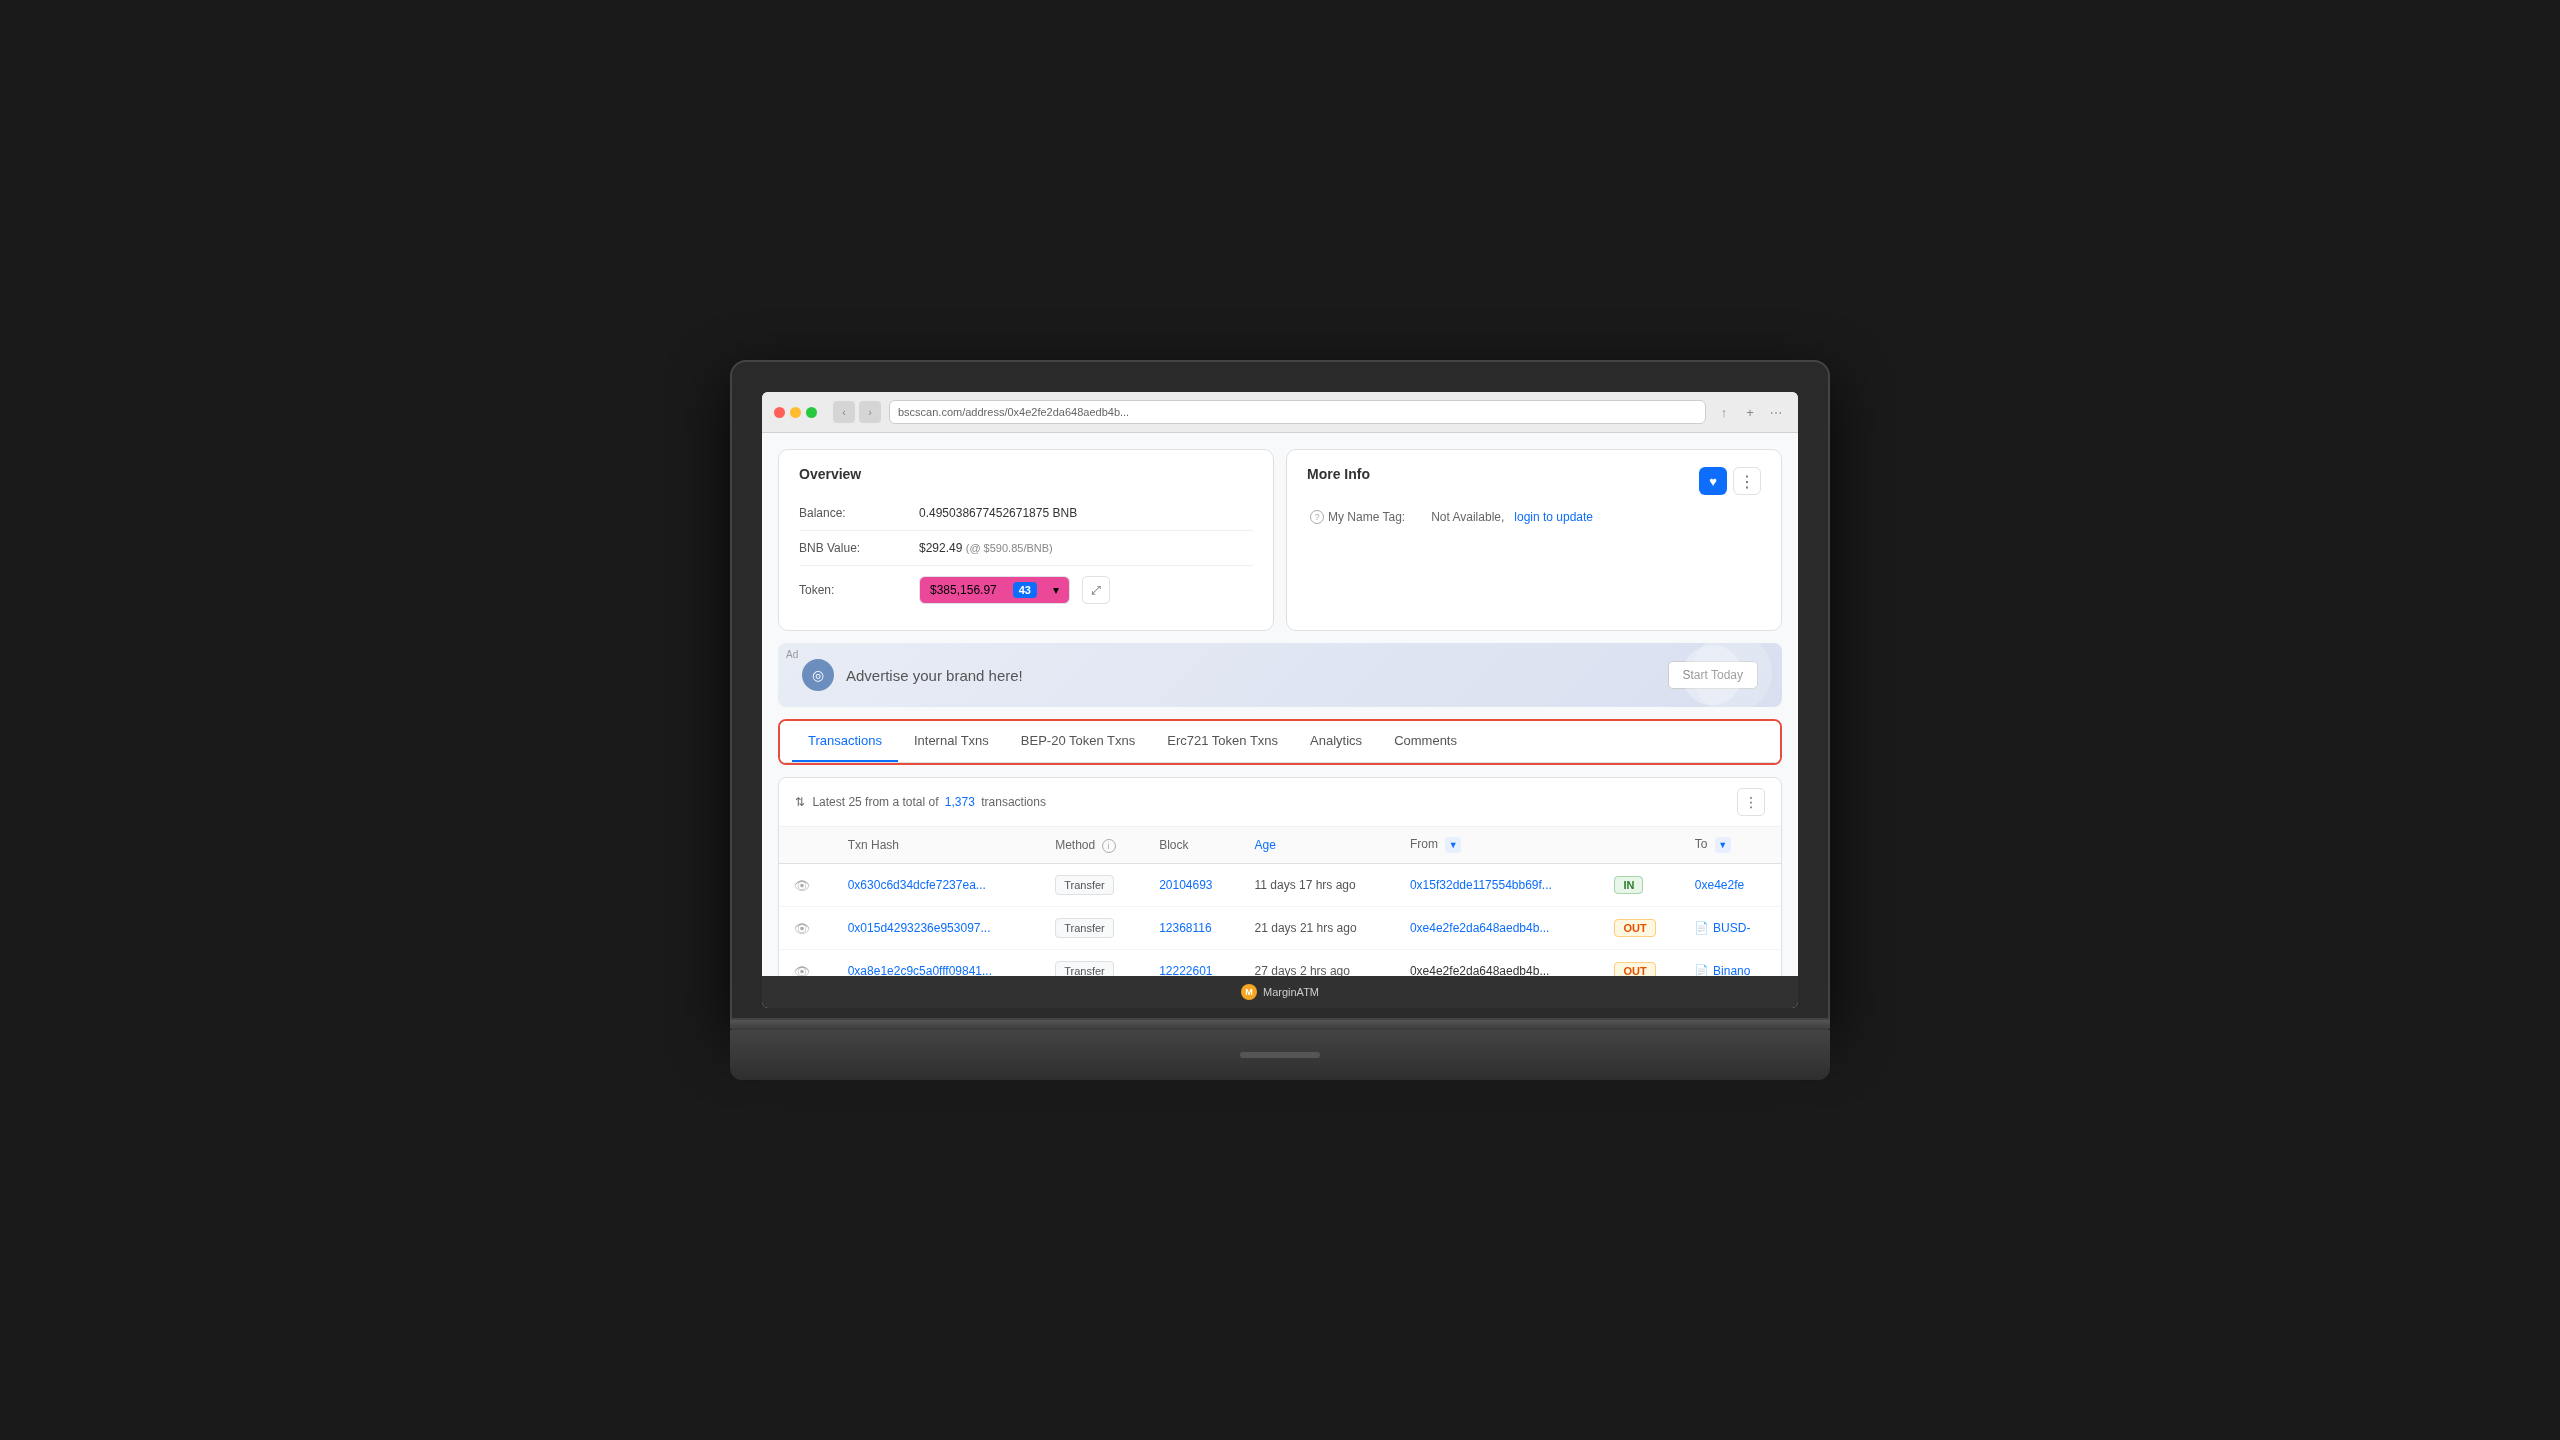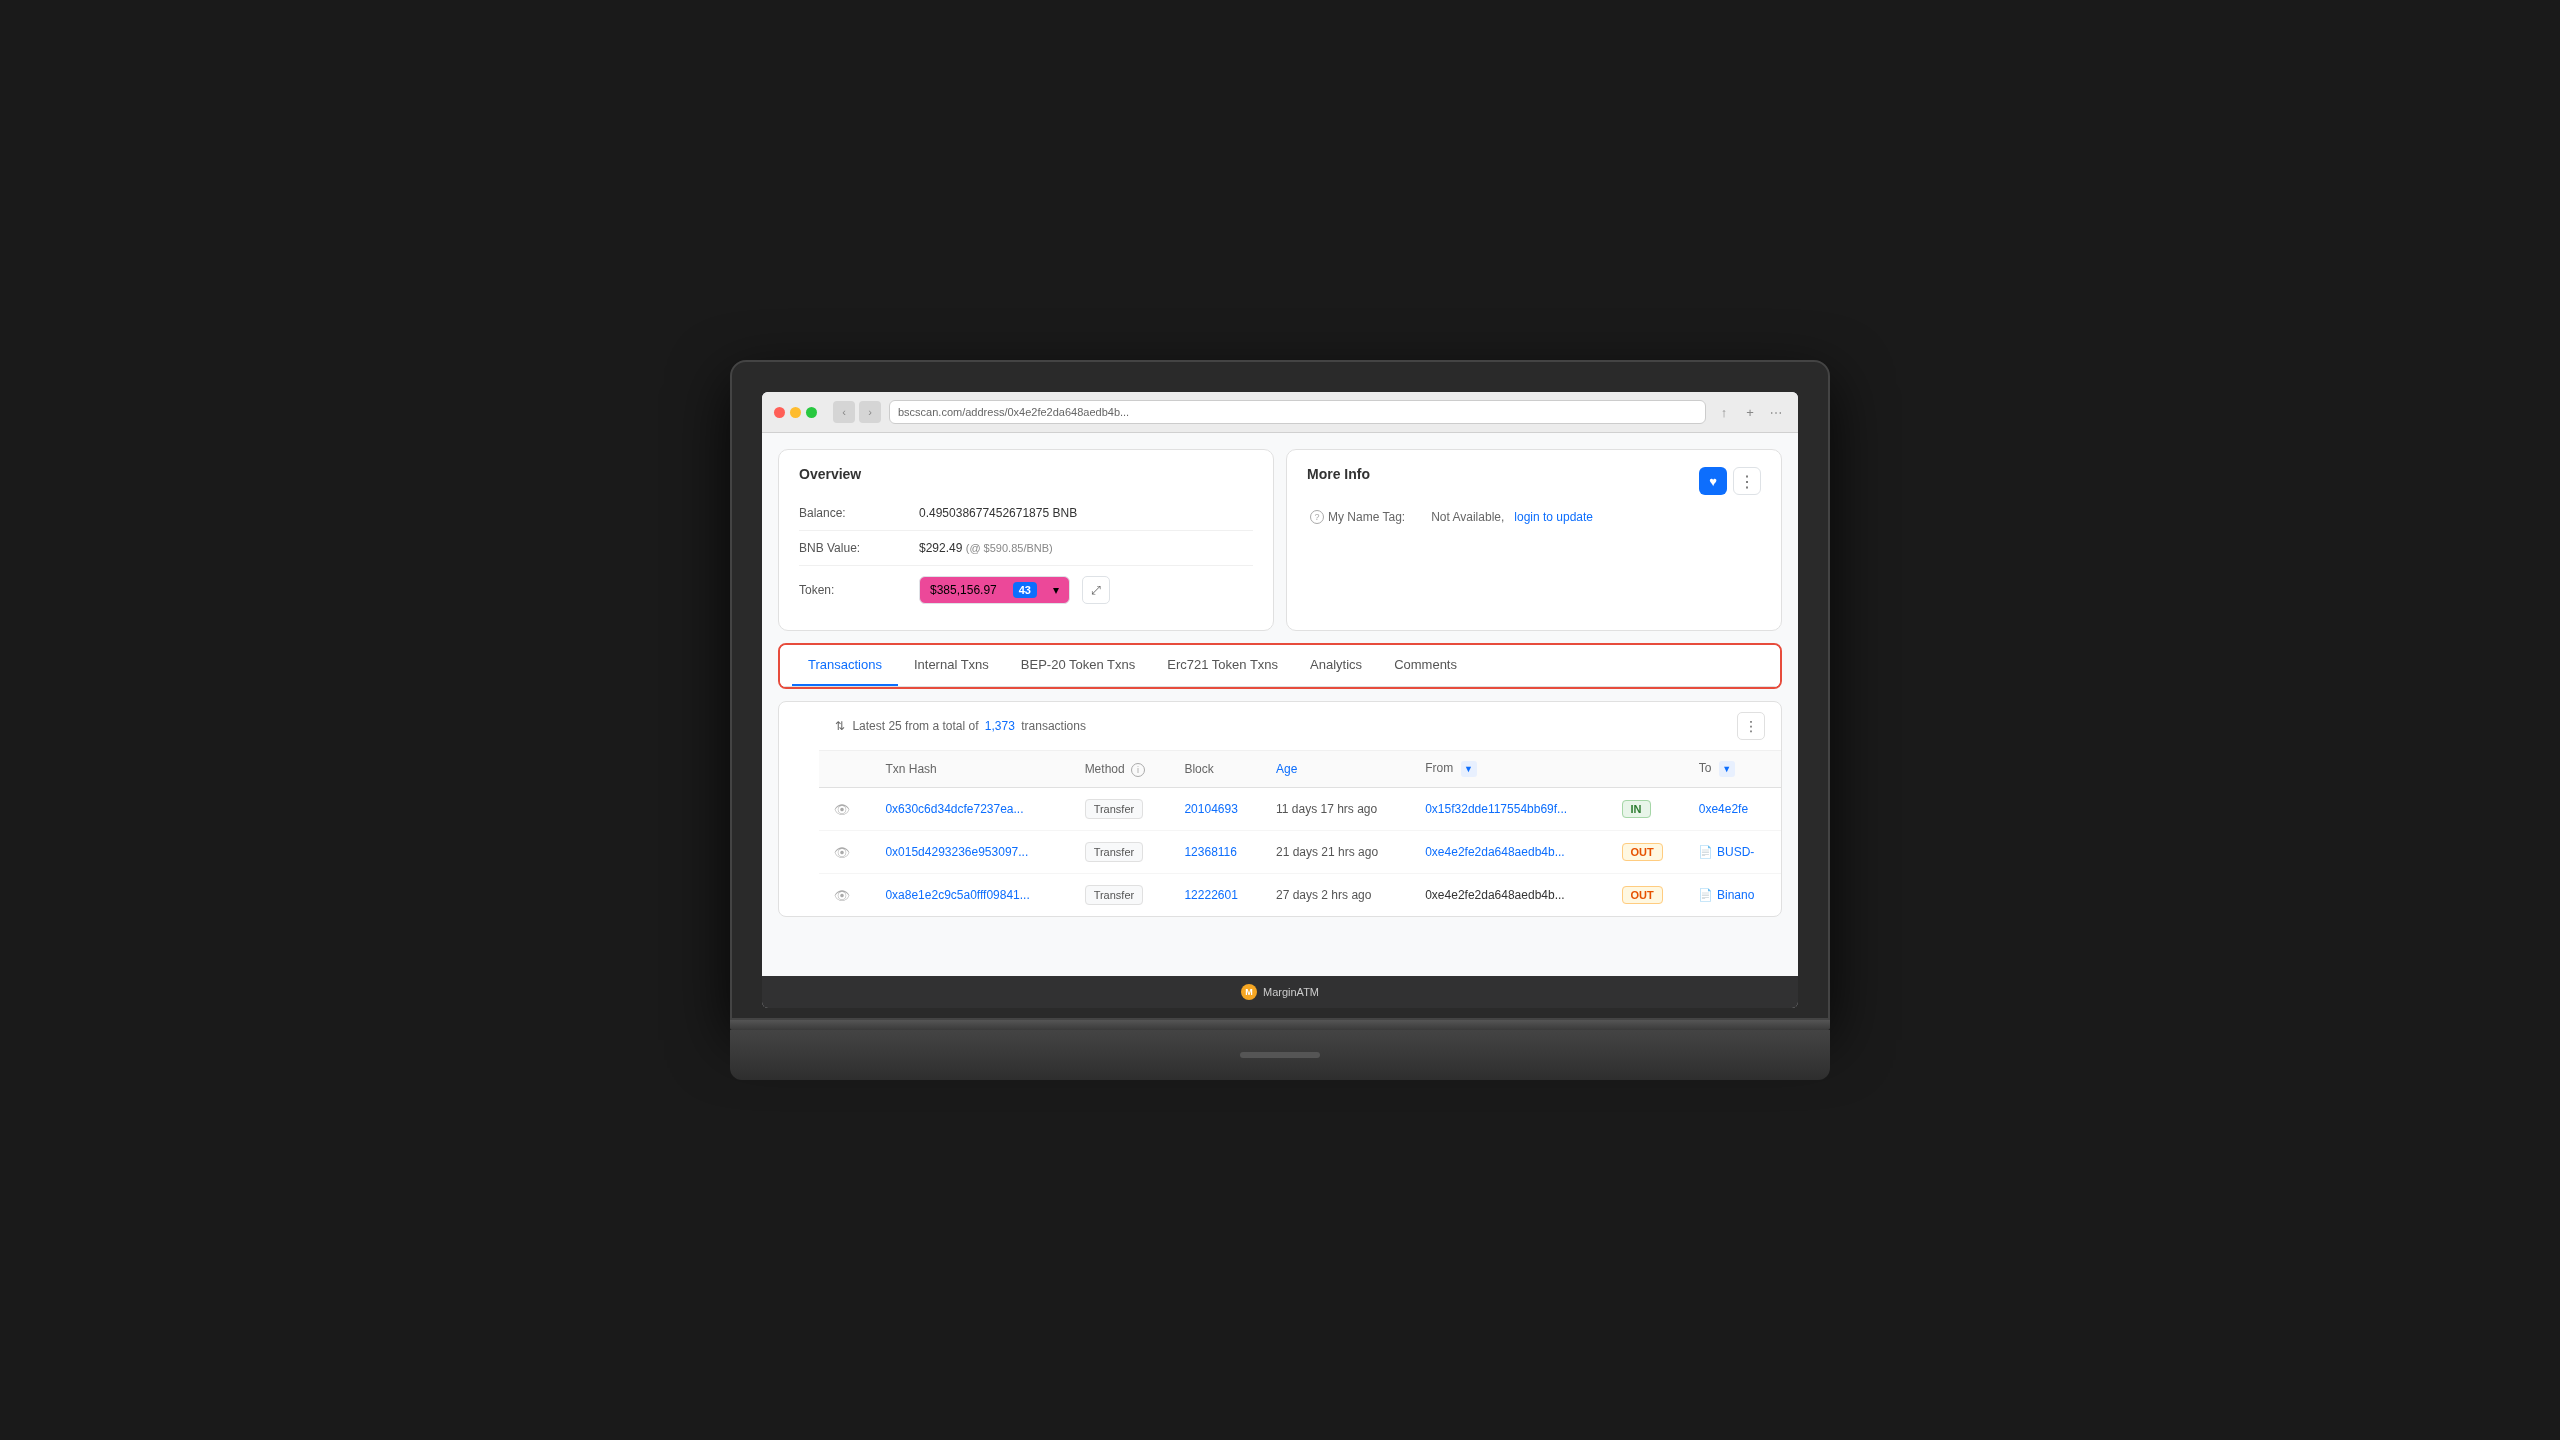--- a/index.html
+++ b/index.html
@@ -285,21 +285,20 @@
     .tab-item.active {
       color: #0d6efd;
       border-bottom: 2px solid #0d6efd;
       font-weight: 500;
     }
     .table-section {
       background: white;
       border-radius: 8px;
       border: 1px solid #e0e0e0;
       overflow: hidden;
-      padding-left: 40px;
     }
     .table-header-row {
       padding: 10px 16px;
       display: flex;
       align-items: center;
       justify-content: space-between;
       border-bottom: 1px solid #f0f0f0;
     }
     .table-info-text {
       font-size: 12px;
@@ -514,20 +513,30 @@
               <span class="name-tag-label">
                 <span class="info-help-icon">?</span>
                 <span>My Name Tag:</span>
               </span>
               <span class="name-tag-value" style="margin-left:20px;">Not Available,</span>
               <span class="name-tag-link" style="margin-left:4px;">login to update</span>
             </div>
           </div>
         </div>
 
+        <div class="ad-banner">
+          <div class="ad-label">Ad</div>
+          <div class="ad-decoration"></div>
+          <div class="ad-decoration2"></div>
+          <div class="ad-content">
+            <div class="ad-icon">◎</div>
+            <span class="ad-text">Advertise your brand here!</span>
+          </div>
+          <div class="ad-btn">Start Today</div>
+        </div>
 
         <div class="tabs-container">
           <div class="tabs-nav">
             <div class="tab-item active">Transactions</div>
             <div class="tab-item">Internal Txns</div>
             <div class="tab-item">BEP-20 Token Txns</div>
             <div class="tab-item">Erc721 Token Txns</div>
             <div class="tab-item">Analytics</div>
             <div class="tab-item">Comments</div>
           </div>

